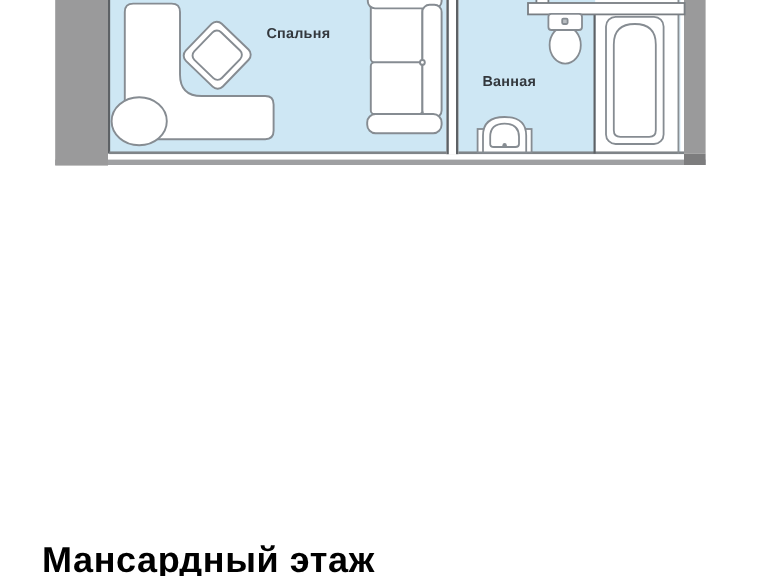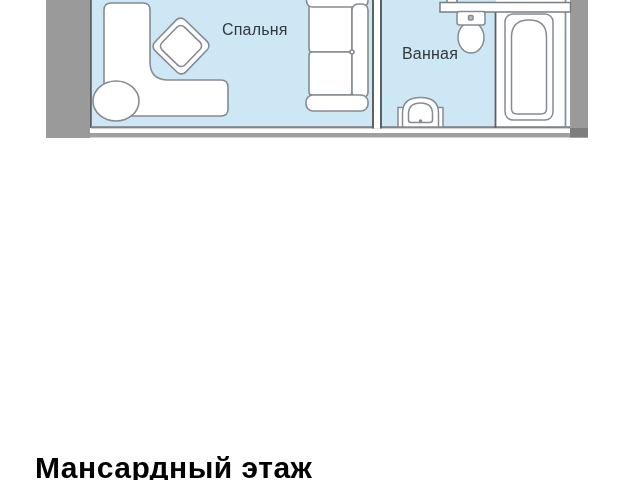--- a/index.html
+++ b/index.html
@@ -3,25 +3,25 @@
 <meta charset="utf-8">
 <style>
   html,body{margin:0;padding:0;background:#fff;}
   .screen{
     position:relative;width:640px;height:480px;overflow:hidden;background:#ffffff;
     font-family:"Liberation Sans", sans-serif;
   }
   .plan{position:absolute;left:0;top:0;width:640px;height:145px;}
   .plan svg{position:absolute;left:0;top:0;}
   .room-label{
-    position:absolute;color:#33383d;font-size:16px;font-weight:400;
+    position:absolute;color:#33383d;font-size:12px;font-weight:700;
     letter-spacing:.2px;white-space:nowrap;
   }
   .room-label.bedroom{left:222px;top:21px;}
-  .room-label.bathroom{left:402px;top:45px;}
+  .room-label.bathroom{left:402px;top:61px;}
   .floor-title{
     position:absolute;left:35px;top:453px;margin:0;
     font-size:30px;line-height:30px;font-weight:bold;color:#000;
     white-space:nowrap;letter-spacing:.5px;
   }
 </style>
 </head>
 <body>
 
 <div class="screen">

